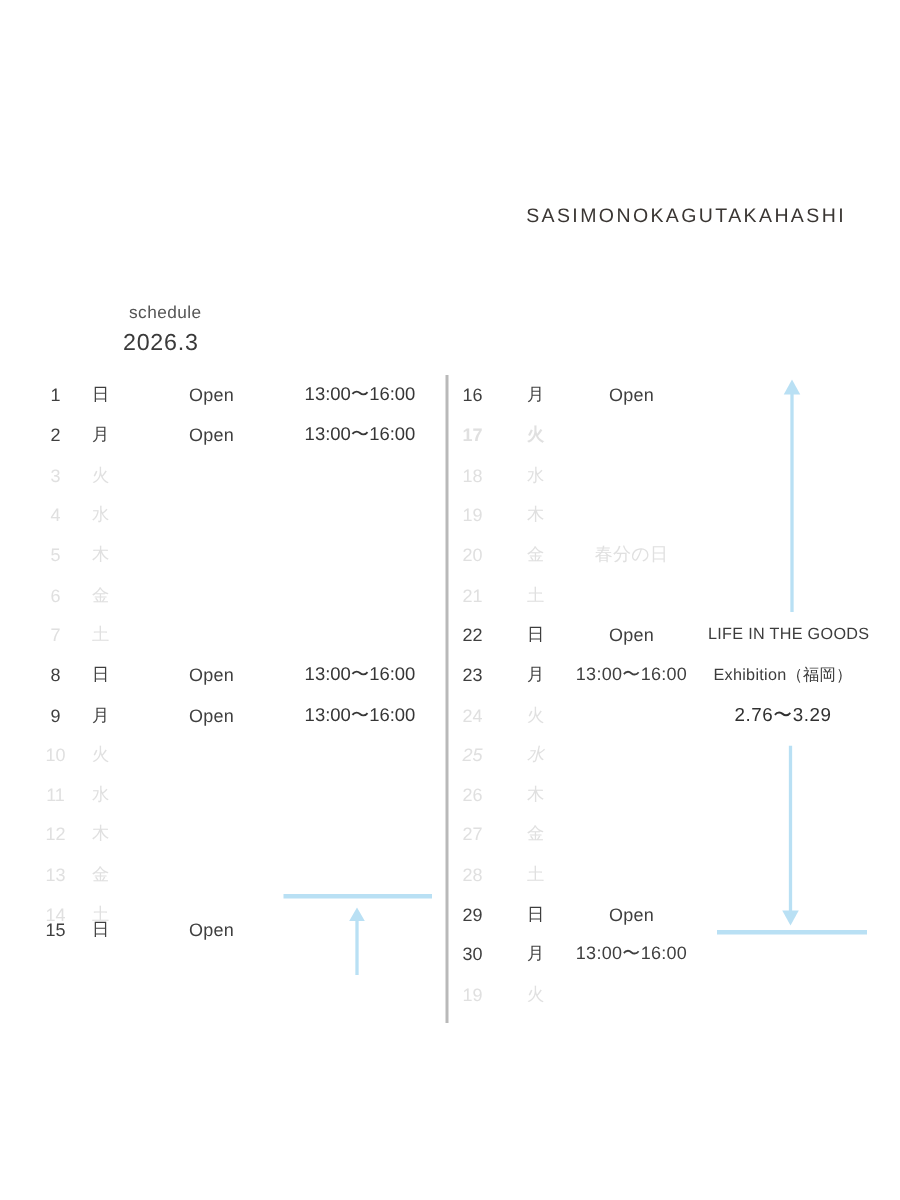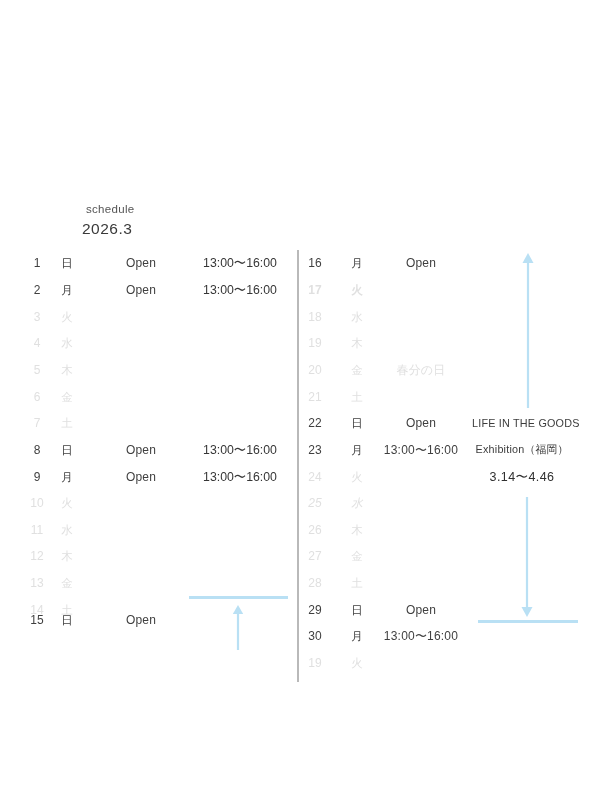--- a/index.html
+++ b/index.html
@@ -45,20 +45,21 @@
   .arrow-svg{position:absolute;}
   #arrow-up-left{left:226px;top:604px;}
   #arrow-up-right{left:516px;top:252px;}
   #arrow-down-right{left:515px;top:497px;}
 </style>
 </head>
 <body>
 
 <div class="page">
 
+  <a class="brand">SASIMONOKAGUTAKAHASHI</a>
 
   <div class="sched-label">schedule</div>
   <div class="month">2026.3</div>
 
   <div class="divider"></div>
 
   <div class="col" id="left-col">
       <div class="row" style="top: 0px;">
         <span class="c-day">1</span>
         <span class="c-wd">日</span>
@@ -164,21 +165,21 @@
       </div>
       <div class="row" style="top: 186.55px;">
         <span class="c-day">23</span>
         <span class="c-wd">月</span>
         <span class="c-slot">13:00〜16:00</span>
         <span class="c-note">Exhibition（福岡）</span>
       </div>
       <div class="row" style="top: 213.2px;">
         <span class="c-day muted">24</span>
         <span class="c-wd muted">火</span>
-        <span class="c-note strong">3.14〜4.46</span>
+        <span class="c-note strong">2.76〜3.29</span>
       </div>
       <div class="row" style="top: 239.85px; font-style: italic;">
         <span class="c-day muted">25</span>
         <span class="c-wd muted">水</span>
       </div>
       <div class="row" style="top: 266.5px;">
         <span class="c-day muted">26</span>
         <span class="c-wd muted">木</span>
       </div>
       <div class="row" style="top: 293.15px;">

